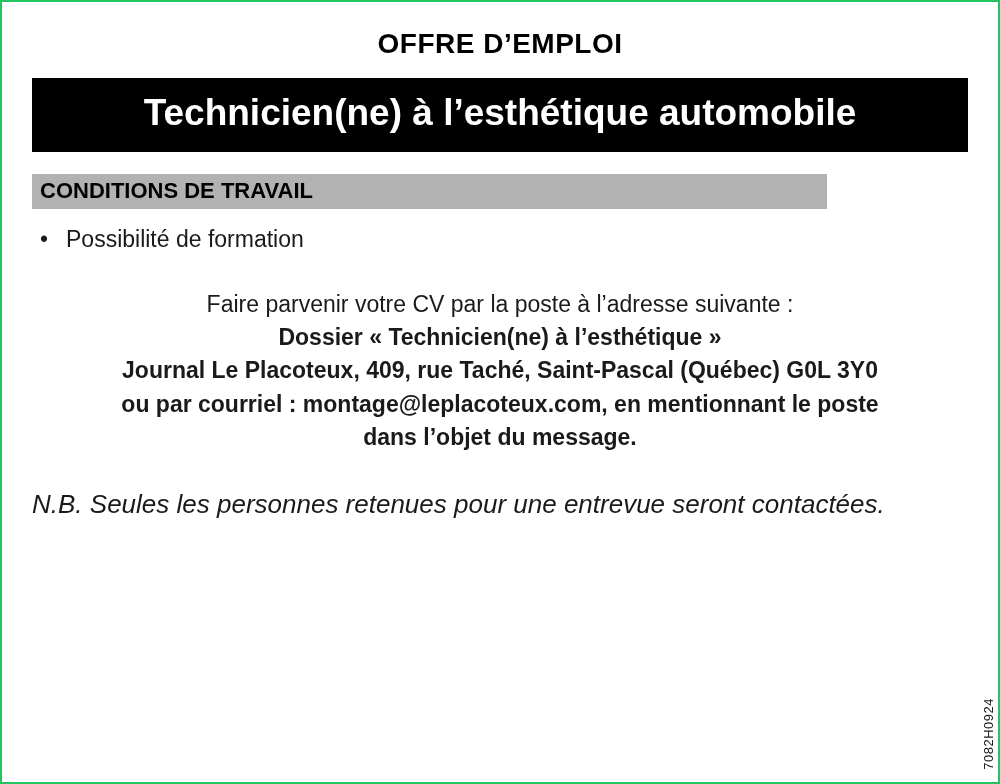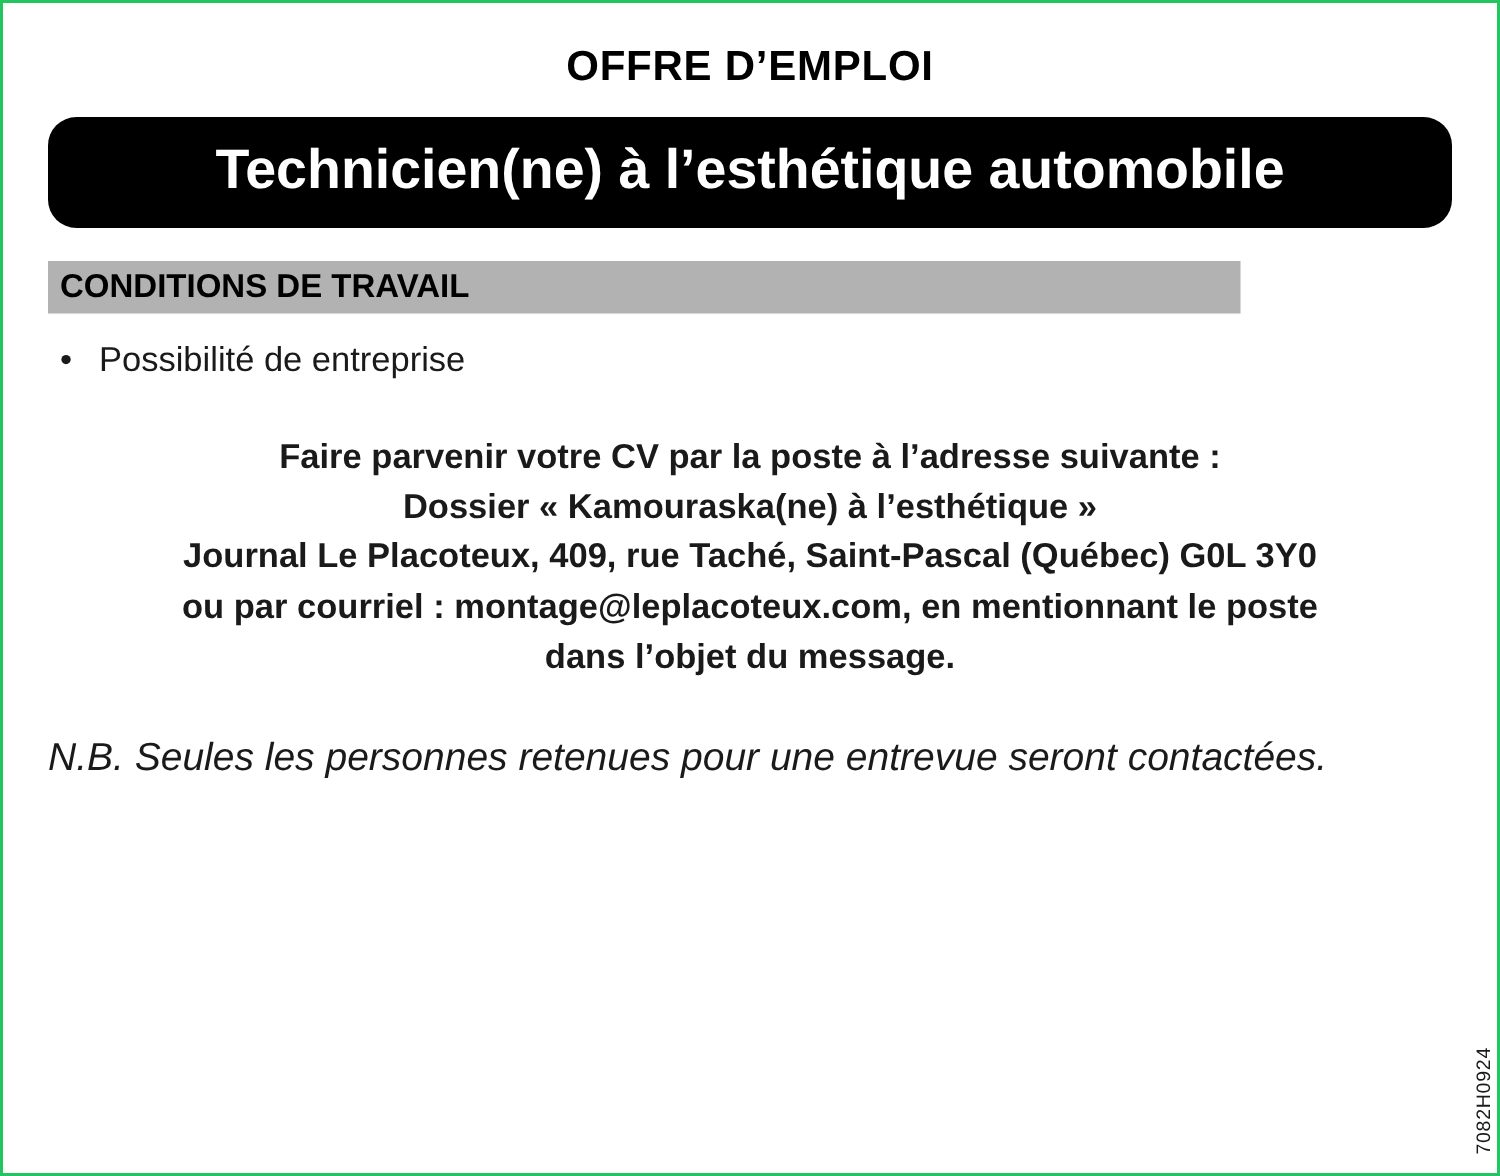--- a/index.html
+++ b/index.html
@@ -28,21 +28,20 @@
     margin-bottom: 18px;
   }
   .title-banner {
     background: #000000;
     color: #ffffff;
     text-align: center;
     font-size: 37px;
     font-weight: bold;
     padding: 14px 10px 18px 10px;
     margin-bottom: 22px;
-    border-radius: 19px;
   }
   .intro p {
     font-size: 23px;
     line-height: 1.45;
     margin-bottom: 22px;
   }
   .section-heading {
     background: #b2b2b2;
     color: #000000;
     font-size: 22px;
@@ -69,21 +68,21 @@
     top: 0;
     font-size: 23px;
     color: #1a1a1a;
   }
   .contact-block {
     text-align: center;
     font-size: 23px;
     line-height: 1.45;
     margin-bottom: 34px;
   }
-  .contact-block .plain { font-weight: bold; }
+  .contact-block .plain { font-weight: normal; }
   .contact-block .bold { font-weight: bold; }
   .footnote {
     font-style: italic;
     font-size: 26px;
     color: #1a1a1a;
   }
   .ref-code {
     position: absolute;
     right: 2px;
     bottom: 12px;
@@ -102,26 +101,26 @@
   <div class="ad-header">OFFRE D’EMPLOI</div>
 
   <div class="title-banner">Technicien(ne) à l’esthétique automobile</div>
 
   <div class="intro">
   </div>
 
   <div class="section-heading">CONDITIONS DE TRAVAIL</div>
 
   <ul class="conditions-list">
-    <li>Possibilité de entreprise</li>
+    <li>Possibilité de formation</li>
   </ul>
 
   <div class="contact-block">
     <div class="plain">Faire parvenir votre CV par la poste à l’adresse suivante :</div>
-    <div class="bold">Dossier « Kamouraska(ne) à l’esthétique »</div>
+    <div class="bold">Dossier « Technicien(ne) à l’esthétique »</div>
     <div class="bold">Journal Le Placoteux, 409, rue Taché, Saint-Pascal (Québec) G0L 3Y0</div>
     <div class="bold">ou par courriel : montage@leplacoteux.com, en mentionnant le poste</div>
     <div class="bold">dans l’objet du message.</div>
   </div>
 
   <div class="footnote">N.B. Seules les personnes retenues pour une entrevue seront contactées.</div>
 
   <div class="ref-code">7082H0924</div>
 
 </div>

